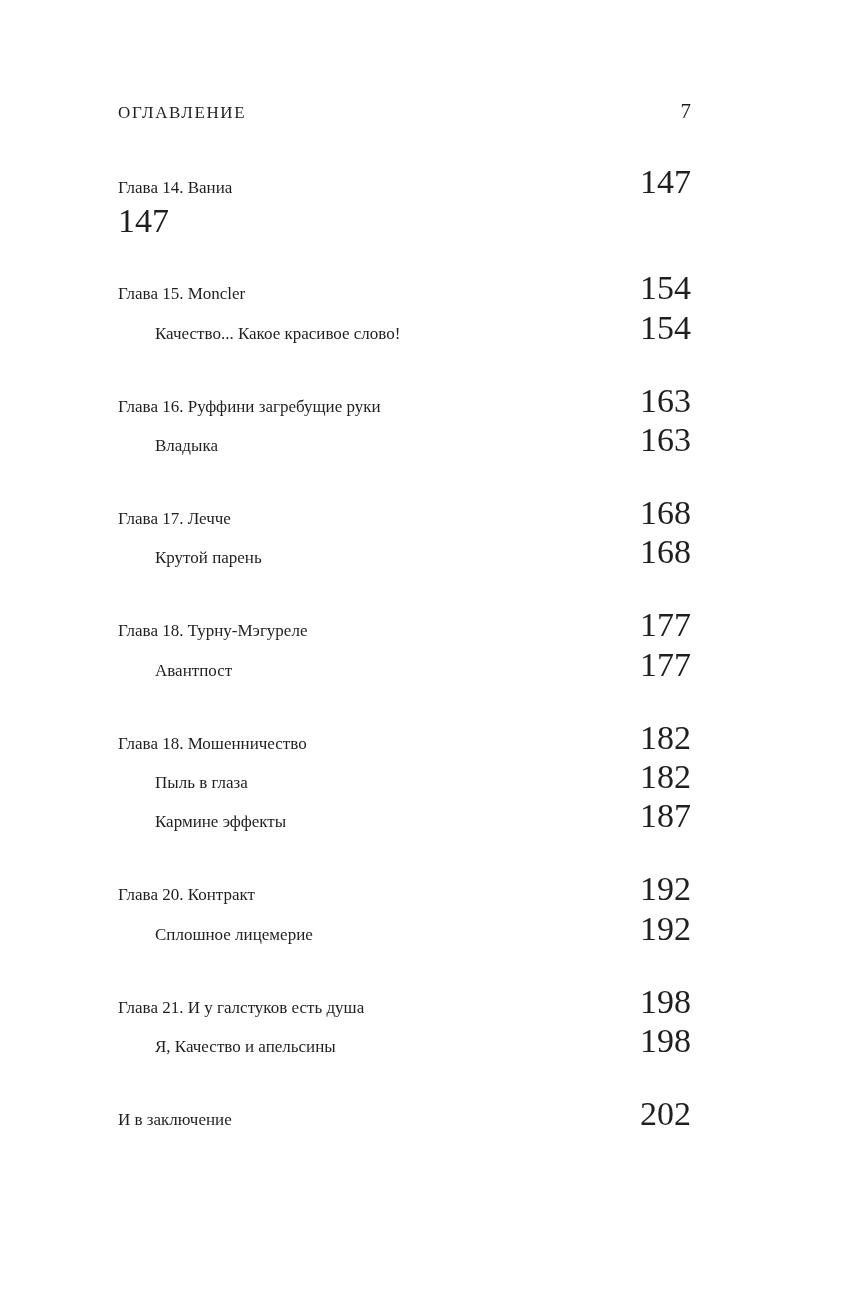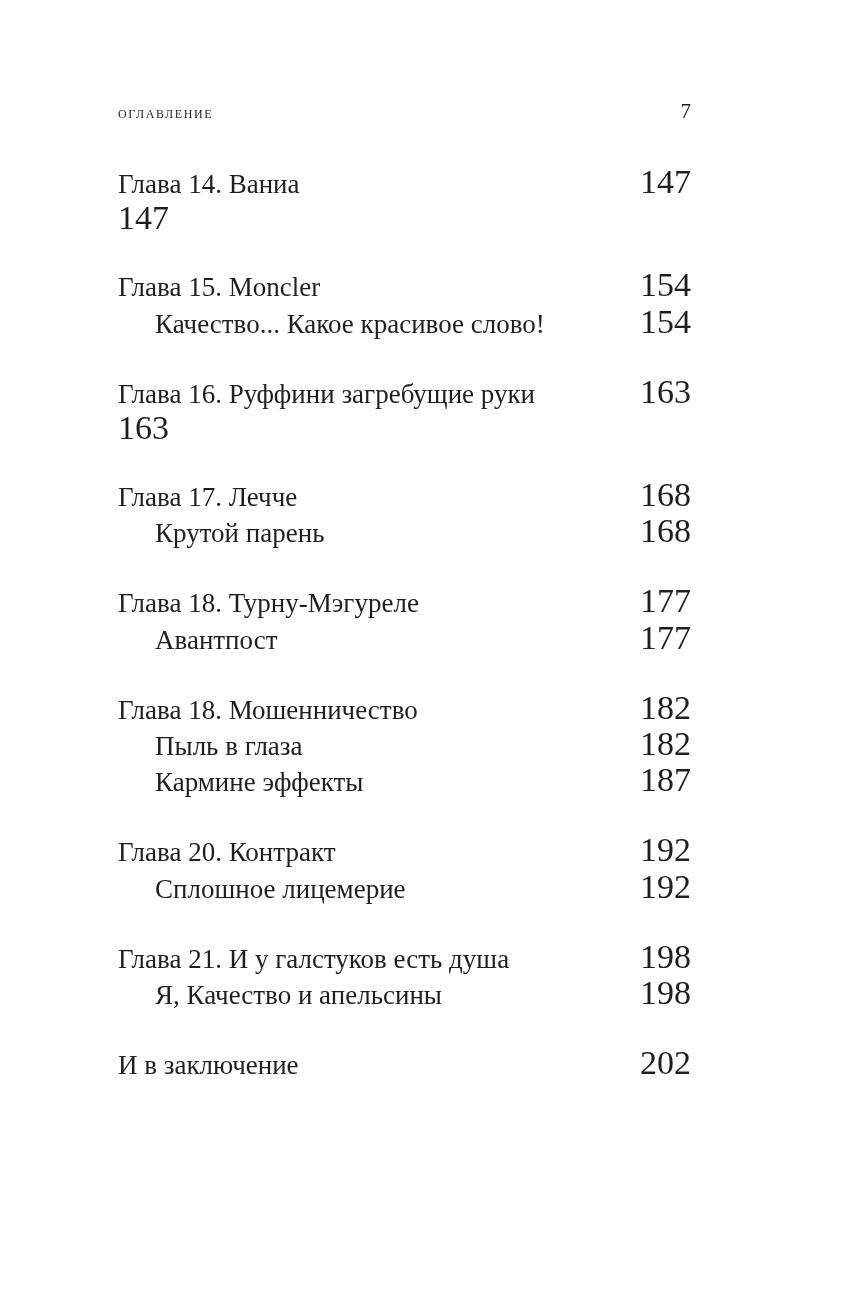--- a/index.html
+++ b/index.html
@@ -19,21 +19,21 @@
   .running-header {
     position: absolute;
     top: 99px;
     left: 118px;
     right: 153px;
     display: flex;
     justify-content: space-between;
     align-items: baseline;
   }
   .running-header .head-title {
-    font-size: 12px;
+    font-size: 17px;
     letter-spacing: 1.6px;
     text-transform: uppercase;
   }
   .running-header .head-page {
     font-size: 21px;
   }
   .toc {
     position: absolute;
     top: 165px;
     left: 118px;
@@ -43,21 +43,21 @@
     margin-bottom: 33.5px;
   }
   .row {
     display: flex;
     justify-content: space-between;
     align-items: baseline;
     line-height: 33.4px;
     white-space: nowrap;
   }
   .row .label {
-    font-size: 27px;
+    font-size: 17px;
   }
   .row .pagenum {
     font-size: 34px;
   }
   .row.sub .label {
     padding-left: 37px;
   }
 </style>
 </head>
 <body>
@@ -91,20 +91,21 @@
         <span class="pagenum">154</span>
       </div>
     </div>
 
     <div class="group">
       <div class="row chapter">
         <span class="label">Глава 16. Руффини загребущие руки</span>
         <span class="pagenum">163</span>
       </div>
       <div class="row sub">
+        <span class="label">Владыка</span>
         <span class="pagenum">163</span>
       </div>
     </div>
 
     <div class="group">
       <div class="row chapter">
         <span class="label">Глава 17. Лечче</span>
         <span class="pagenum">168</span>
       </div>
       <div class="row sub">

